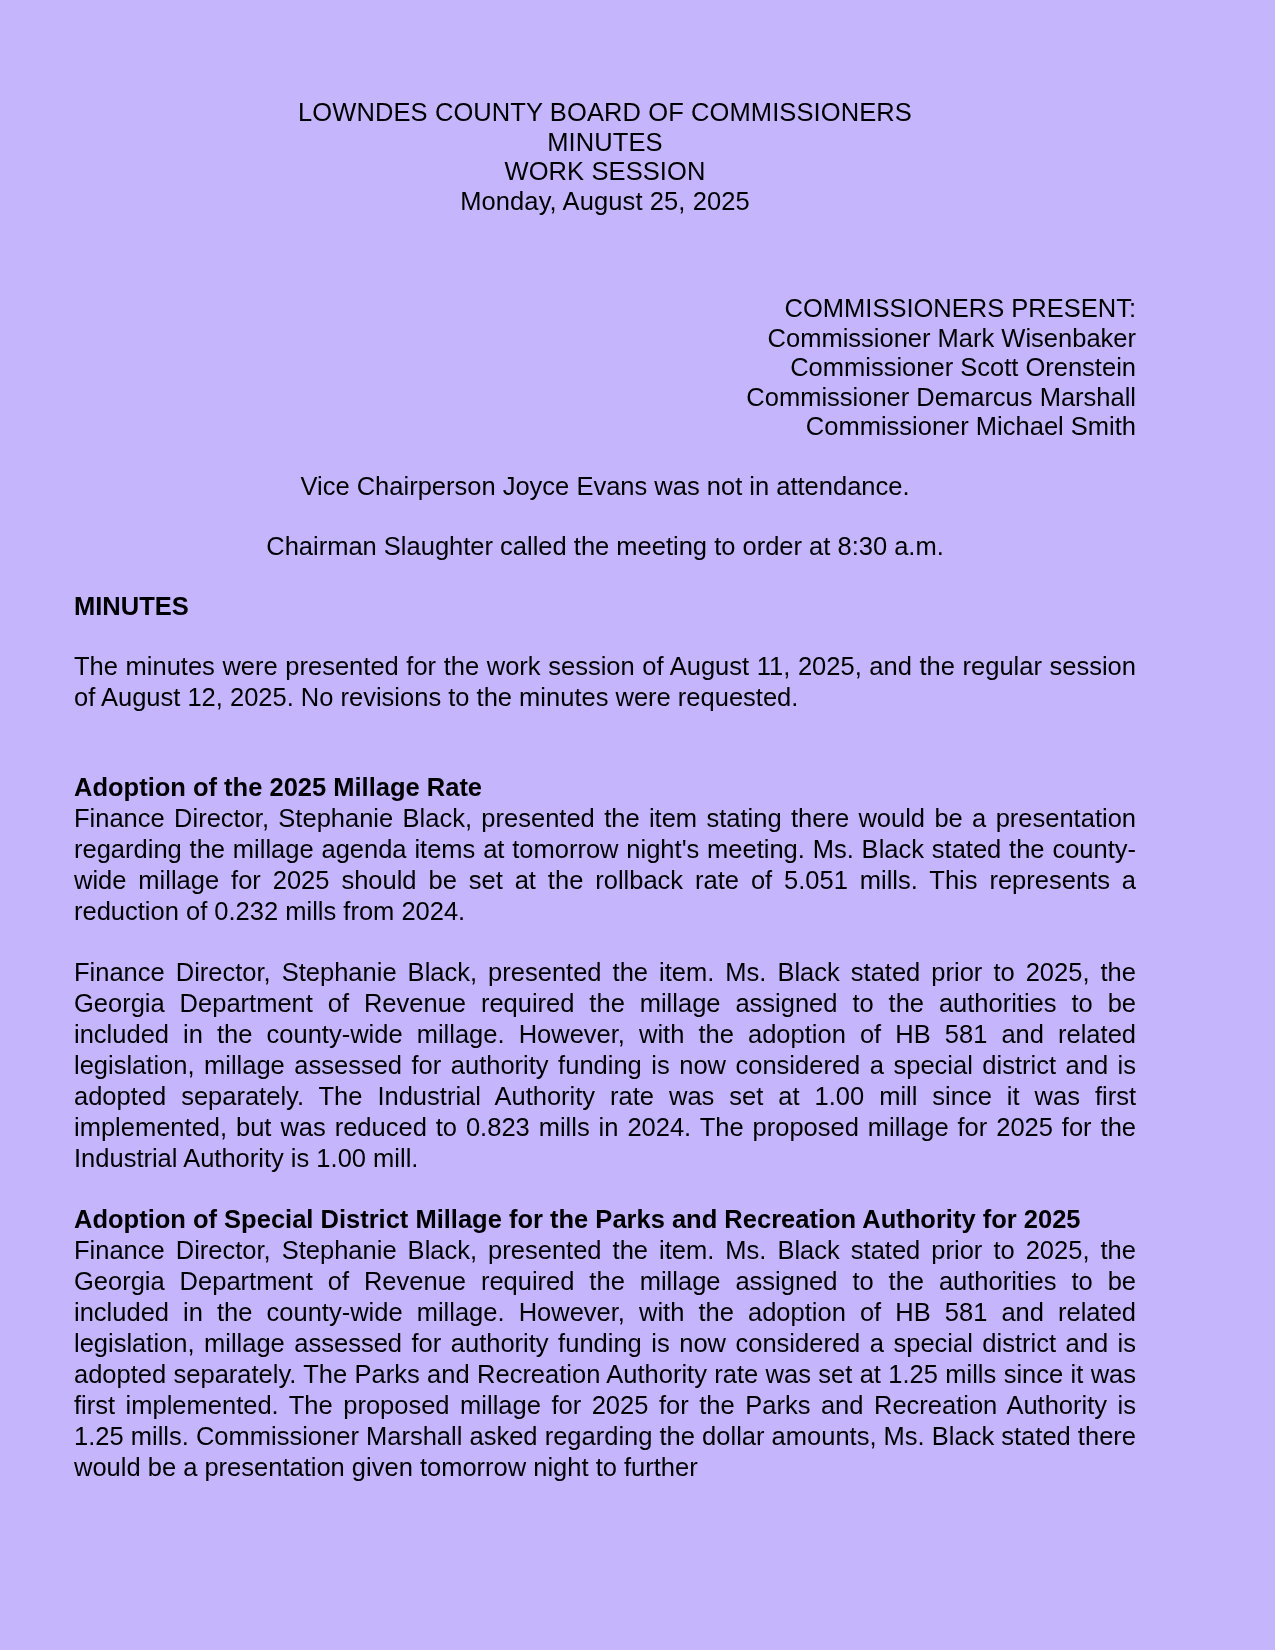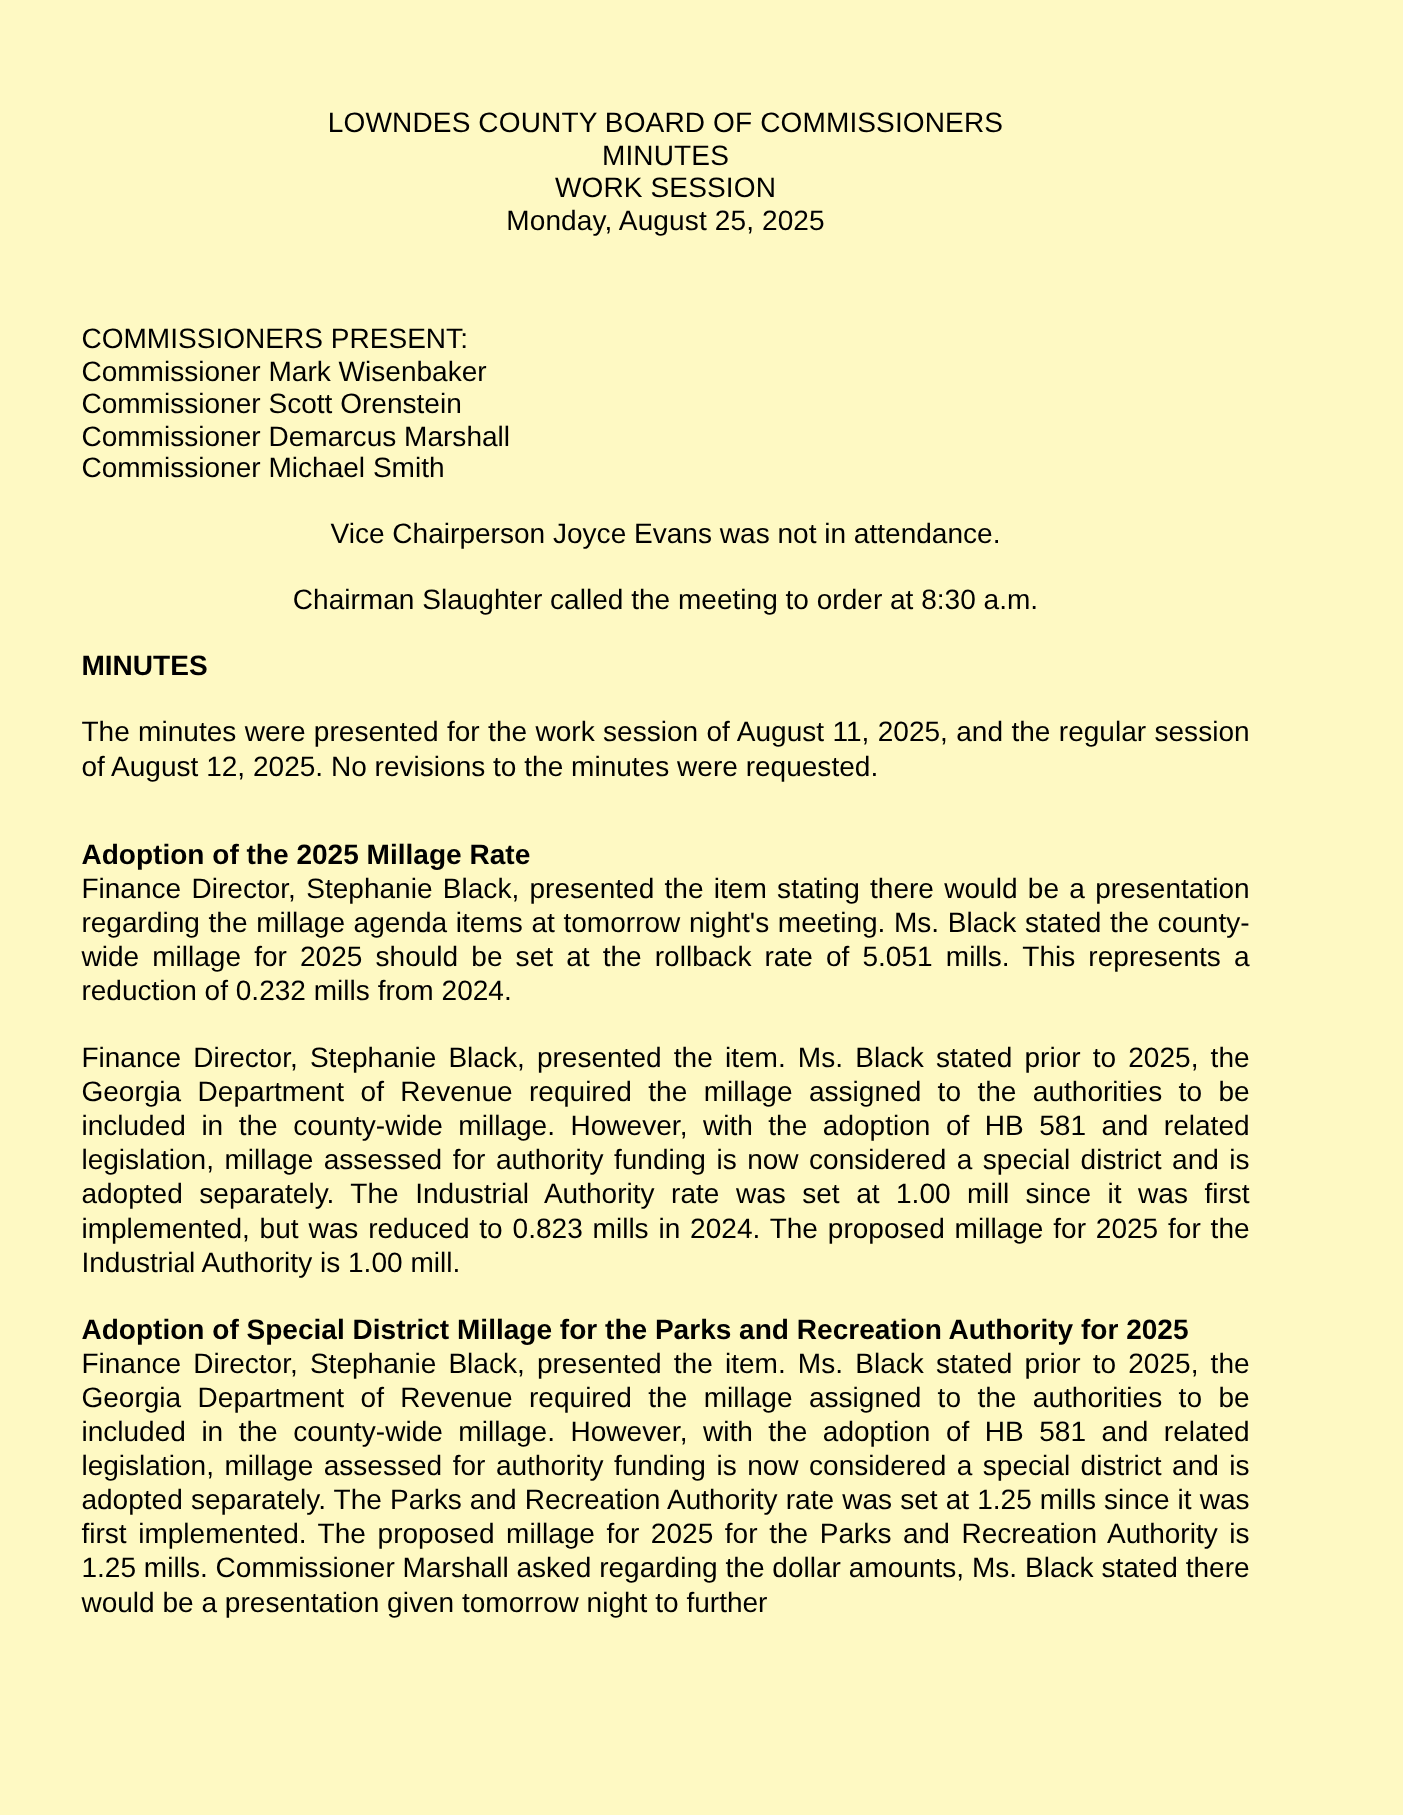--- a/index.html
+++ b/index.html
@@ -8,21 +8,21 @@
     background: #ffffff;
   }
   body {
     font-family: "Liberation Sans", sans-serif;
     color: #000000;
   }
   .page {
     position: relative;
     width: 1275px;
     height: 1650px;
-    background: #fef9c3;
+    background: #c4b5fd;
     box-sizing: border-box;
     padding: 0;
     overflow: hidden;
   }
   .content {
     position: absolute;
     left: 74px;
     top: 98px;
     width: 1062px;
   }
@@ -38,20 +38,21 @@
   .gap-after-header {
     height: 78px;
   }
   .block {
     font-size: 25.5px;
     line-height: 29.5px;
   }
   .roster .rline {
     display: block;
     white-space: nowrap;
+    text-align: right;
   }
   .spacer-sm {
     height: 29px;
   }
   .para {
     font-size: 25.5px;
     line-height: 31px;
     text-align: justify;
     text-justify: inter-word;
     margin: 0;
@@ -62,21 +63,21 @@
   .heading {
     font-size: 25.5px;
     line-height: 31px;
     font-weight: bold;
     margin: 0;
   }
   .section {
     margin-top: 30px;
   }
   .section-first {
-    margin-top: 20px;
+    margin-top: 30px;
   }
 </style>
 </head>
 <body>
 
 <div class="page">
   <div class="content">
 
     <div class="doc-header">
       <span class="hline">LOWNDES COUNTY BOARD OF COMMISSIONERS</span>

